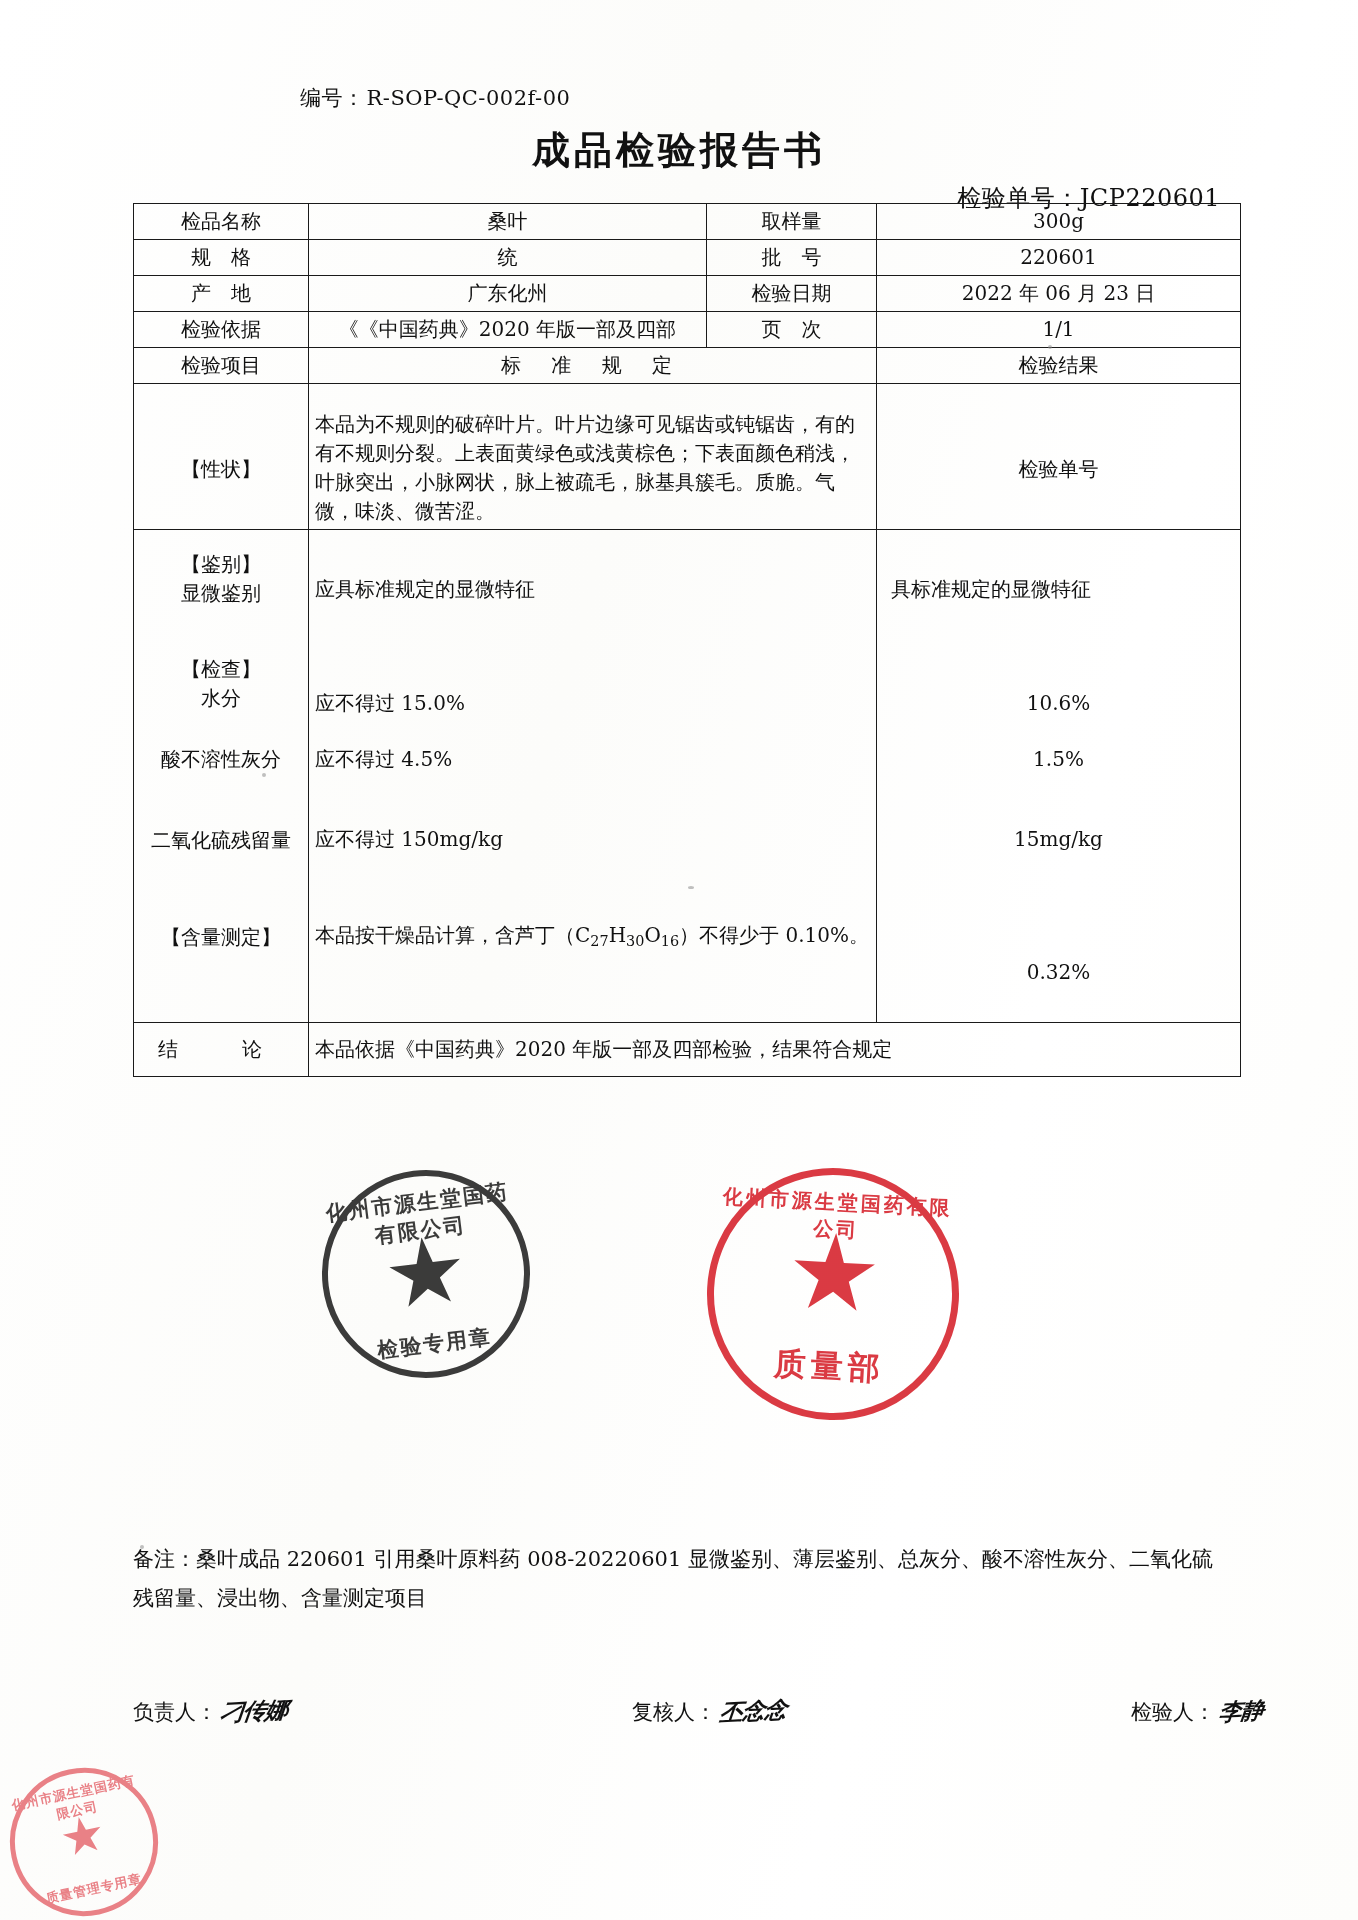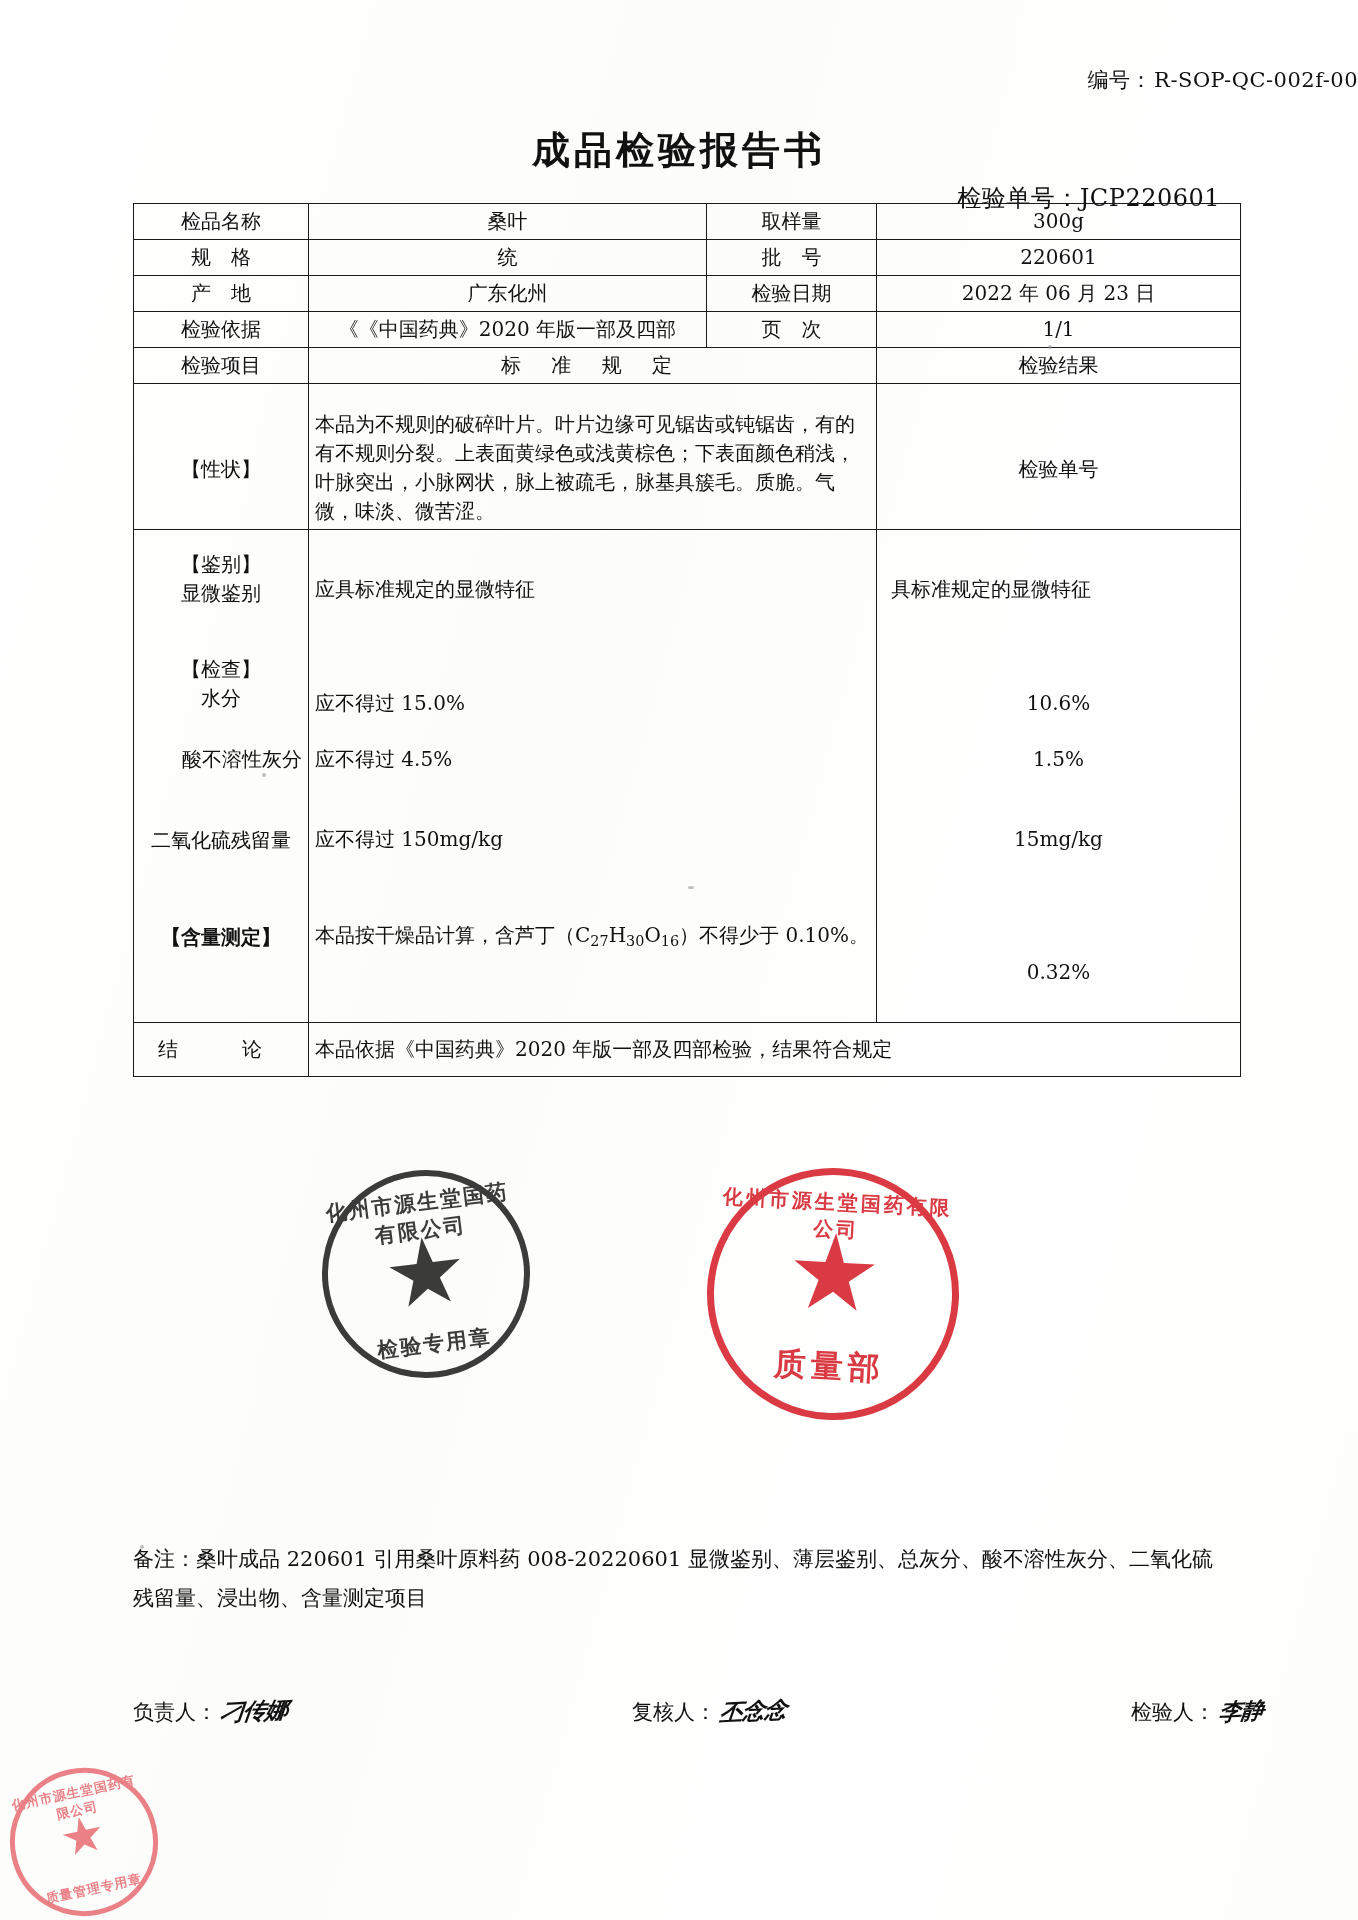--- a/index.html
+++ b/index.html
@@ -18,22 +18,22 @@
   .scan-tint {
     position: absolute; inset: 0;
     background: linear-gradient(105deg, #ffffff 0%, #fcfcfa 40%, #ffffff 70%, #fdfdfb 100%);
     pointer-events: none;
   }
 
   .page { position: absolute; inset: 0; }
 
   .doc-no {
     position: absolute;
-    top: 66px; left: 0; right: 0;
-    text-align: right;
+    top: 84px; left: 0; right: 0;
+    text-align: left;
     padding-left: 300px;
     font-size: 21px;
     letter-spacing: 0.5px;
   }
   .doc-no .label { margin-right: 2px; }
 
   .title {
     position: absolute;
     top: 125px; left: 0; right: 0;
     text-align: center;
@@ -309,34 +309,34 @@
         <td class="item-col" style="border-top:none;border-bottom:none;padding-top:36px;">
           <div class="item-line">【检查】</div>
           <div class="item-line">水分</div>
         </td>
         <td class="spec-col" colspan="2" style="border-top:none;border-bottom:none;padding-top:76px;height:112px;">应不得过 15.0%</td>
         <td class="result-col" style="border-top:none;border-bottom:none;padding-top:76px;">10.6%</td>
       </tr>
 
 
       <tr>
-        <td class="item-col" style="border-top:none;border-bottom:none;padding-top:14px;text-align:right;">酸不溶性灰分</td>
+        <td class="item-col" style="border-top:none;border-bottom:none;padding-top:14px;">酸不溶性灰分</td>
         <td class="spec-col" colspan="2" style="border-top:none;border-bottom:none;padding-top:14px;height:62px;">应不得过 4.5%</td>
         <td class="result-col" style="border-top:none;border-bottom:none;padding-top:14px;">1.5%</td>
       </tr>
 
       <tr>
         <td class="item-col" style="border-top:none;border-bottom:none;padding-top:16px;line-height:1.5;">二氧化硫残留量</td>
         <td class="spec-col" colspan="2" style="border-top:none;border-bottom:none;padding-top:16px;height:96px;">应不得过 150mg/kg</td>
         <td class="result-col" style="border-top:none;border-bottom:none;padding-top:16px;">15mg/kg</td>
       </tr>
 
 
       <tr>
-        <td class="item-col" style="border-top:none;padding-top:42px;padding-bottom:70px;font-weight:bold;">【含量测定】</td>
+        <td class="item-col" style="border-top:none;padding-top:42px;padding-bottom:70px;">【含量测定】</td>
         <td class="spec-col desc" colspan="2" style="border-top:none;padding-top:40px;padding-bottom:70px;"><span>本品按干燥品计算，含芦丁（C</span><span class="sub">27</span><span>H</span><span class="sub">30</span><span>O</span><span class="sub">16</span><span>）不得少于 0.10%。</span></td>
         <td class="result-col" style="border-top:none;padding-top:44px;">0.32%</td>
       </tr>
 
       <tr>
         <td class="concl-label" style="height:54px;">结　论</td>
         <td class="concl-text" colspan="3">本品依据《中国药典》2020 年版一部及四部检验，结果符合规定</td>
       </tr>
     </tbody>
   </table>

